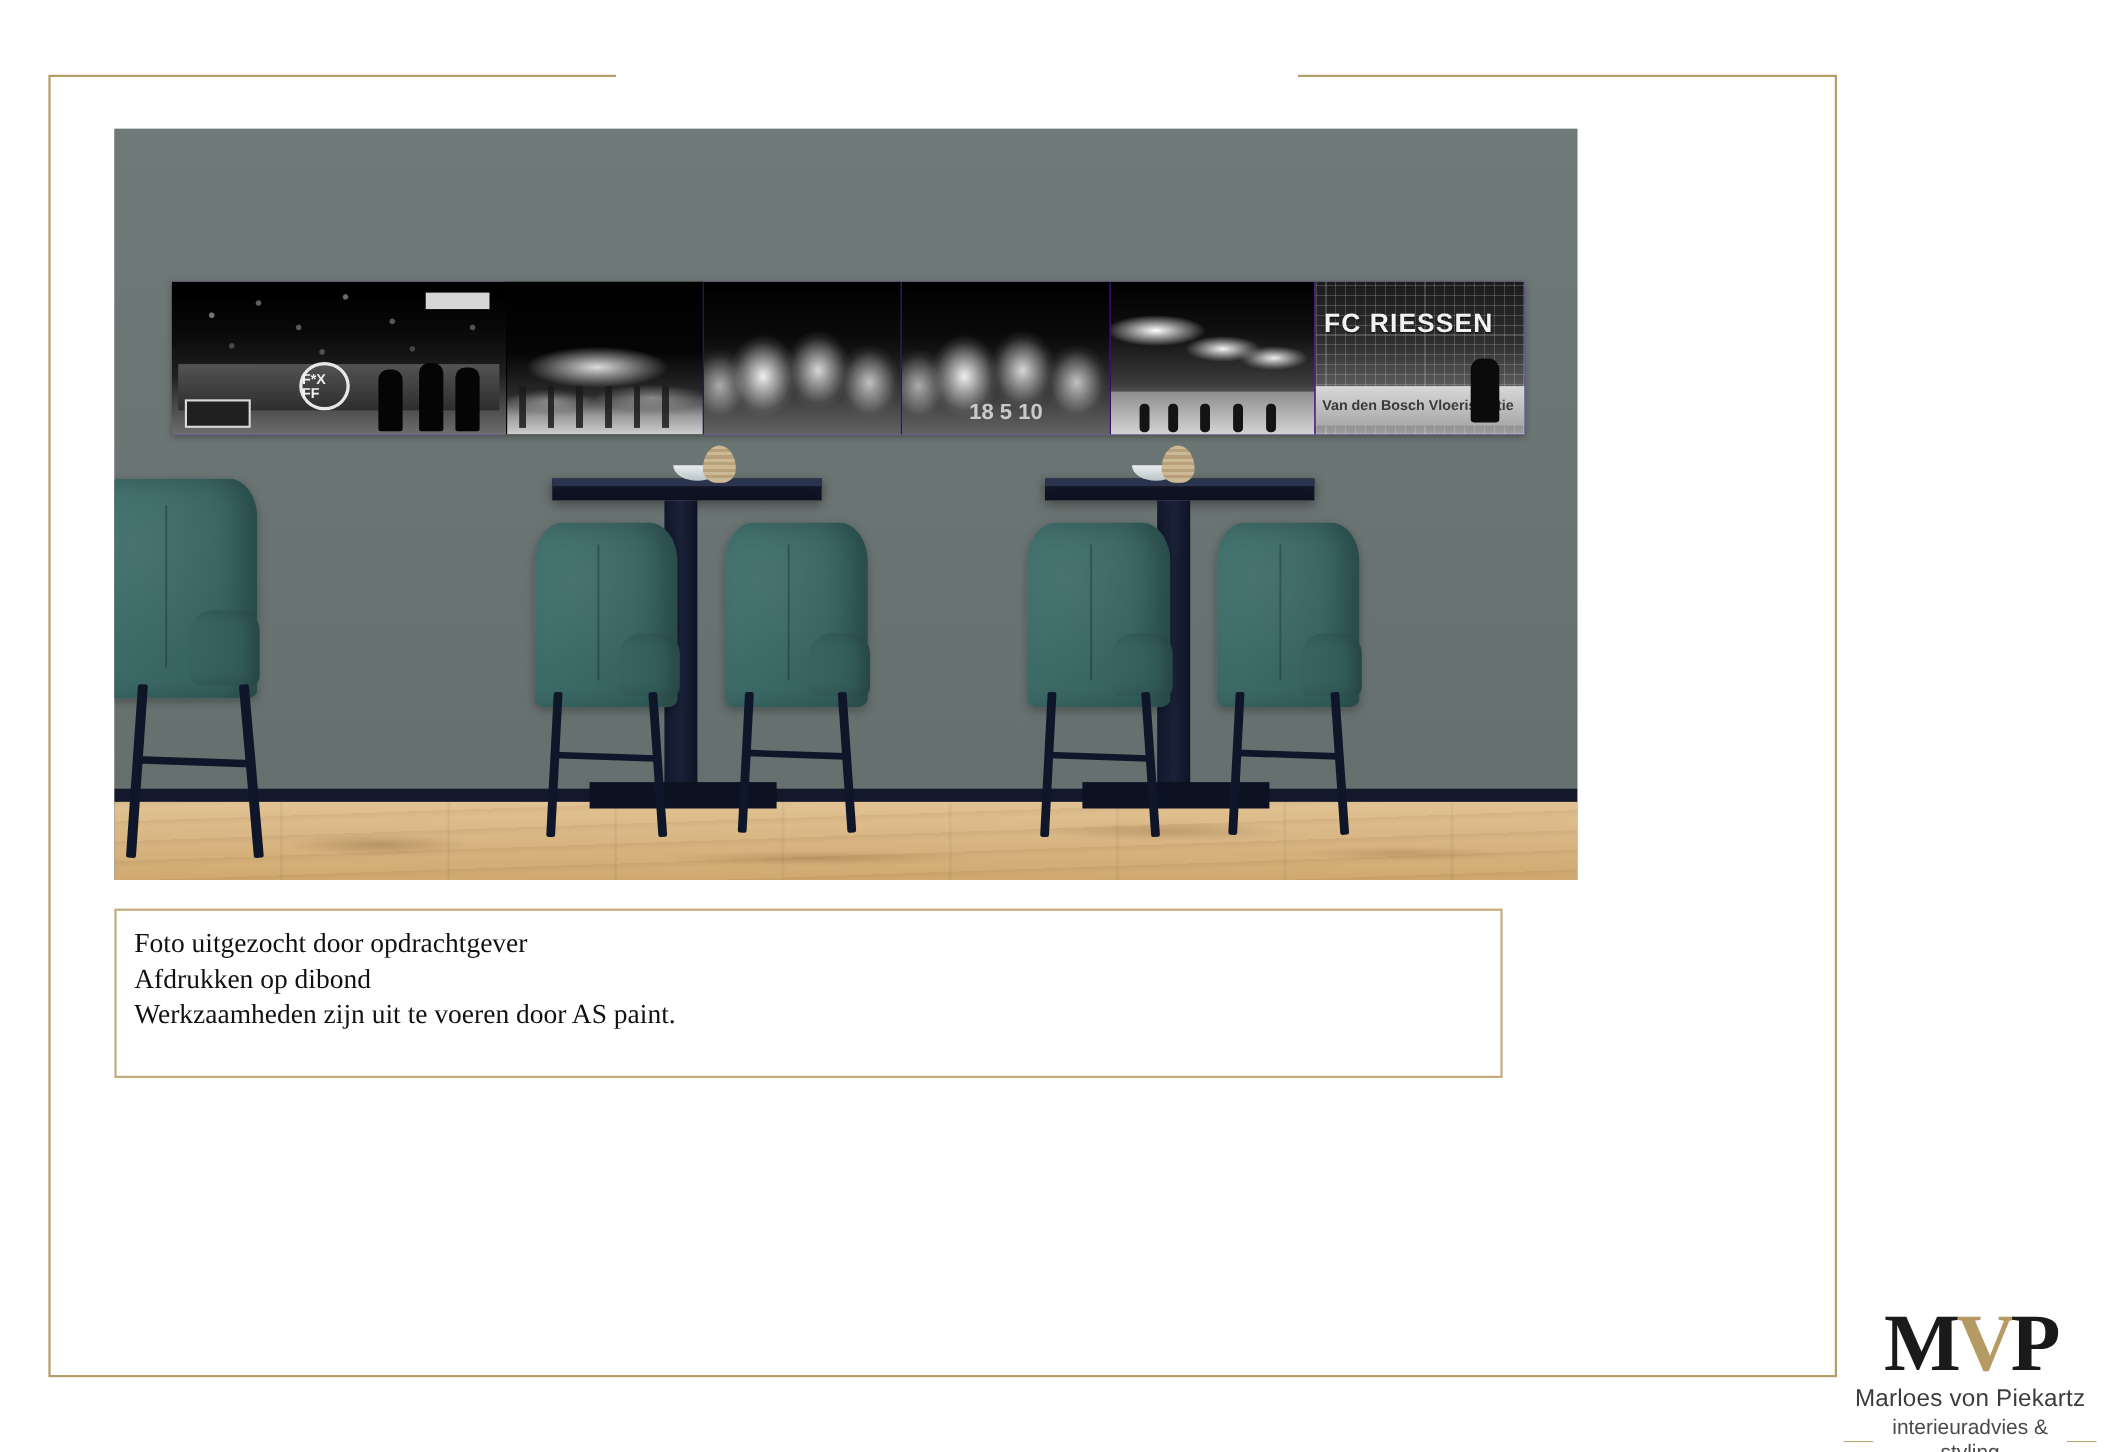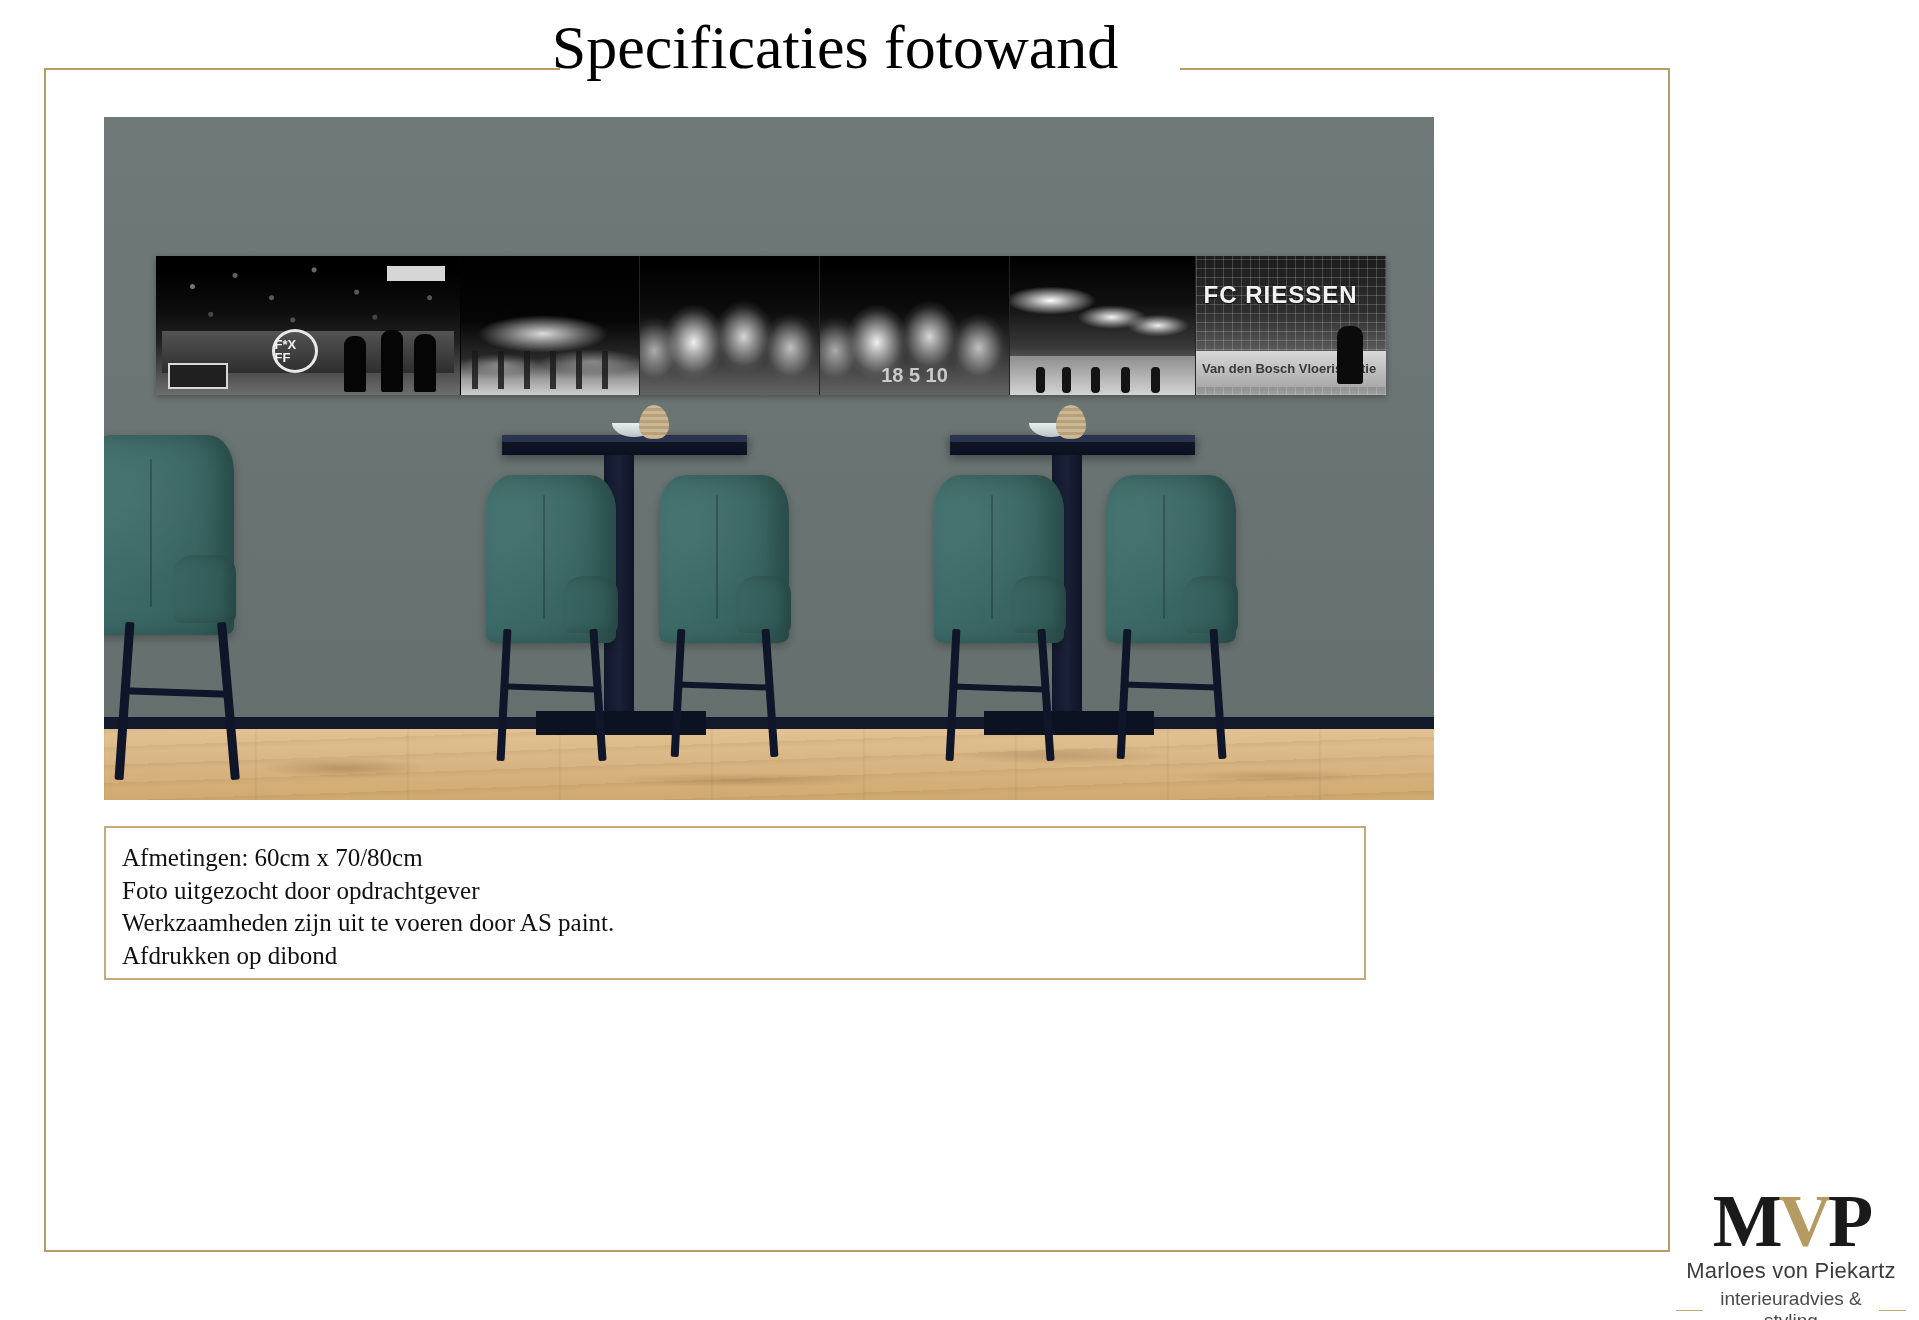--- a/index.html
+++ b/index.html
@@ -256,21 +256,20 @@
   .mvp-rule { height:1px; width:34px; background:#c0a875; }
   .mvp-sub { font-family:"Liberation Sans",sans-serif; font-size:19px; color:#4a4a4a; }
 </style>
 </head>
 <body>
 
 <div class="slide">
 
   <div class="frame"></div>
   <div class="title-gap"></div>
-  <div class="slide-title">Specificaties fotowand</div>
 
   <div class="render">
     <div class="wall"></div>
     <div class="skirting"></div>
     <div class="floor"></div>
 
     <div class="photo-strip">
 
       <div class="panel p1" style="width:304px">
         <div class="crowd"></div>
@@ -373,24 +372,23 @@
       <div class="seam"></div>
       <div class="arm"></div>
     </div>
     <div class="leg" style="left:1016px; top:512px; width:8px; height:130px; transform:rotate(3deg);"></div>
     <div class="leg" style="left:1110px; top:512px; width:8px; height:130px; transform:rotate(-4deg);"></div>
     <div class="leg" style="left:1018px; top:566px; width:96px; height:6px; transform:rotate(2deg);"></div>
   </div>
 
   <div class="spec-box">
     <div class="spec-lines">
-      <div>Afmetingen: 60cm x 70/80cm</div>
       <div>Foto uitgezocht door opdrachtgever</div>
+      <div>Afdrukken op dibond</div>
       <div>Werkzaamheden zijn uit te voeren door AS paint.</div>
-      <div>Afdrukken op dibond</div>
     </div>
 
   </div>
 
   <div class="mvp">
     <div class="mvp-mono"><span>M</span><span class="v">V</span><span>P</span></div>
     <div class="mvp-name">Marloes von Piekartz</div>
     <div class="mvp-sub-row">
       <span class="mvp-rule"></span>
       <span class="mvp-sub">interieuradvies &amp; styling</span>

